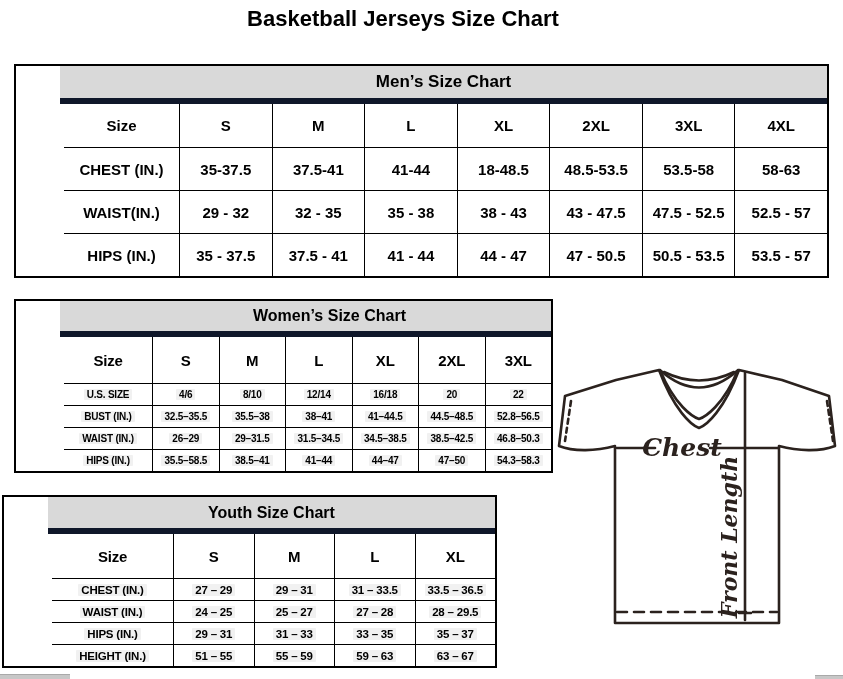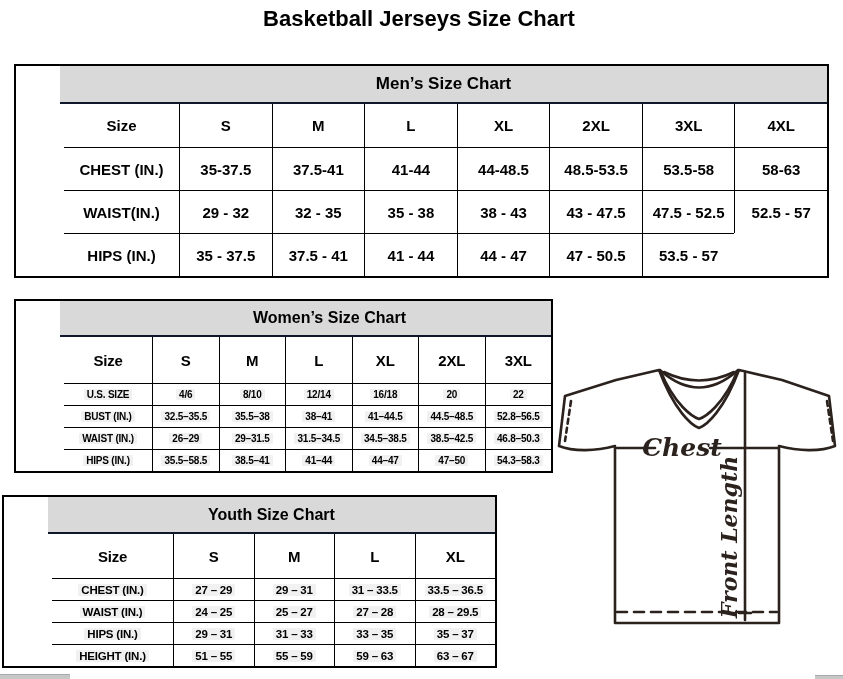--- a/index.html
+++ b/index.html
@@ -3,29 +3,29 @@
 <meta charset="utf-8">
 <style>
   html,body{margin:0;padding:0;}
   body{
     width:843px;height:679px;position:relative;overflow:hidden;
     background:#ffffff;
     font-family:"Liberation Sans", sans-serif;
     color:#000;
   }
   .page-title{
-    position:absolute;left:16px;top:6px;width:806px;text-align:center;
+    position:absolute;left:0;top:6px;width:806px;text-align:center;
     font-size:22px;font-weight:bold;letter-spacing:0px;
   }
   
   .size-table{
     position:absolute;border:2px solid #000;background:#fff;box-sizing:border-box;
   }
   .t-title{
-    background:#d9d9d9;border-bottom:2px solid #0f172a;
+    background:#d9d9d9;border-bottom:6px solid #0f172a;
     display:flex;align-items:center;justify-content:center;
     font-weight:bold;box-sizing:border-box;margin-left:44px;
   }
   .t-row{display:grid;margin-left:48px;}
   .t-row + .t-row .t-cell{border-top:1px solid #000;}
   .t-cell{
     display:flex;align-items:center;justify-content:center;
     font-weight:bold;box-sizing:border-box;text-align:center;
   }
   .t-cell + .t-cell{border-left:1px solid #000;}
@@ -83,21 +83,21 @@
       <div class="t-cell t-head-cell">XL</div>
       <div class="t-cell t-head-cell">2XL</div>
       <div class="t-cell t-head-cell">3XL</div>
       <div class="t-cell t-head-cell">4XL</div>
     </div>
     <div class="t-row">
       <div class="t-cell t-label">CHEST (IN.)</div>
       <div class="t-cell t-value">35-37.5</div>
       <div class="t-cell t-value">37.5-41</div>
       <div class="t-cell t-value">41-44</div>
-      <div class="t-cell t-value">44-48.5</div>
+      <div class="t-cell t-value">18-48.5</div>
       <div class="t-cell t-value">48.5-53.5</div>
       <div class="t-cell t-value">53.5-58</div>
       <div class="t-cell t-value">58-63</div>
     </div>
     <div class="t-row">
       <div class="t-cell t-label">WAIST(IN.)</div>
       <div class="t-cell t-value">29 - 32</div>
       <div class="t-cell t-value">32 - 35</div>
       <div class="t-cell t-value">35 - 38</div>
       <div class="t-cell t-value">38 - 43</div>
@@ -105,20 +105,21 @@
       <div class="t-cell t-value">47.5 - 52.5</div>
       <div class="t-cell t-value">52.5 - 57</div>
     </div>
     <div class="t-row">
       <div class="t-cell t-label">HIPS (IN.)</div>
       <div class="t-cell t-value">35 - 37.5</div>
       <div class="t-cell t-value">37.5 - 41</div>
       <div class="t-cell t-value">41 - 44</div>
       <div class="t-cell t-value">44 - 47</div>
       <div class="t-cell t-value">47 - 50.5</div>
+      <div class="t-cell t-value">50.5 - 53.5</div>
       <div class="t-cell t-value">53.5 - 57</div>
     </div>
   </div>
 <div id="women-table" class="size-table">
     <div class="t-title">Women’s Size Chart</div>
     <div class="t-row t-colhead">
       <div class="t-cell t-head-cell">Size</div>
       <div class="t-cell t-head-cell">S</div>
       <div class="t-cell t-head-cell">M</div>
       <div class="t-cell t-head-cell">L</div>

